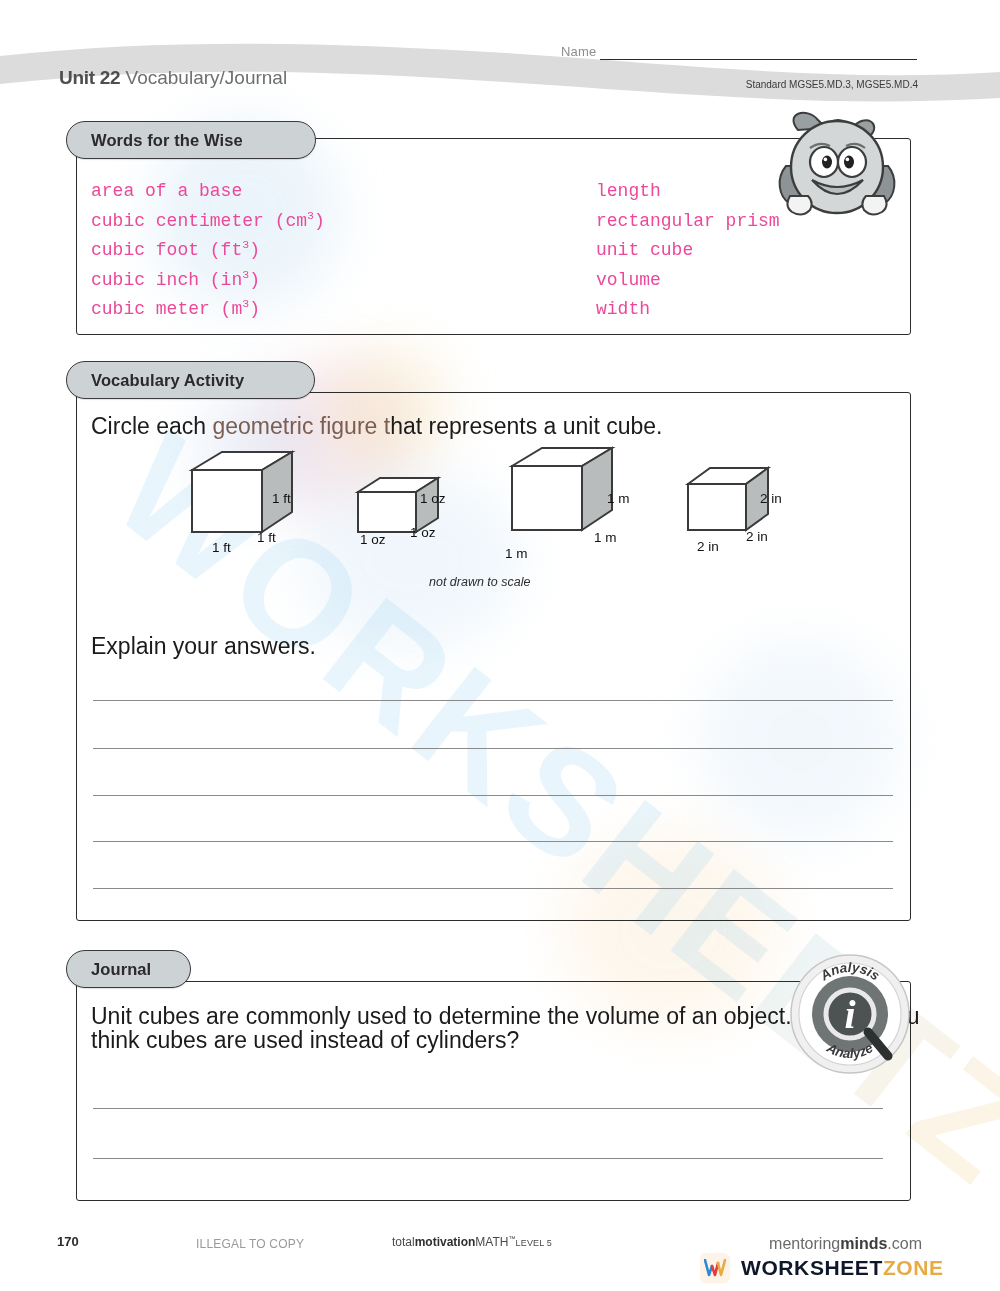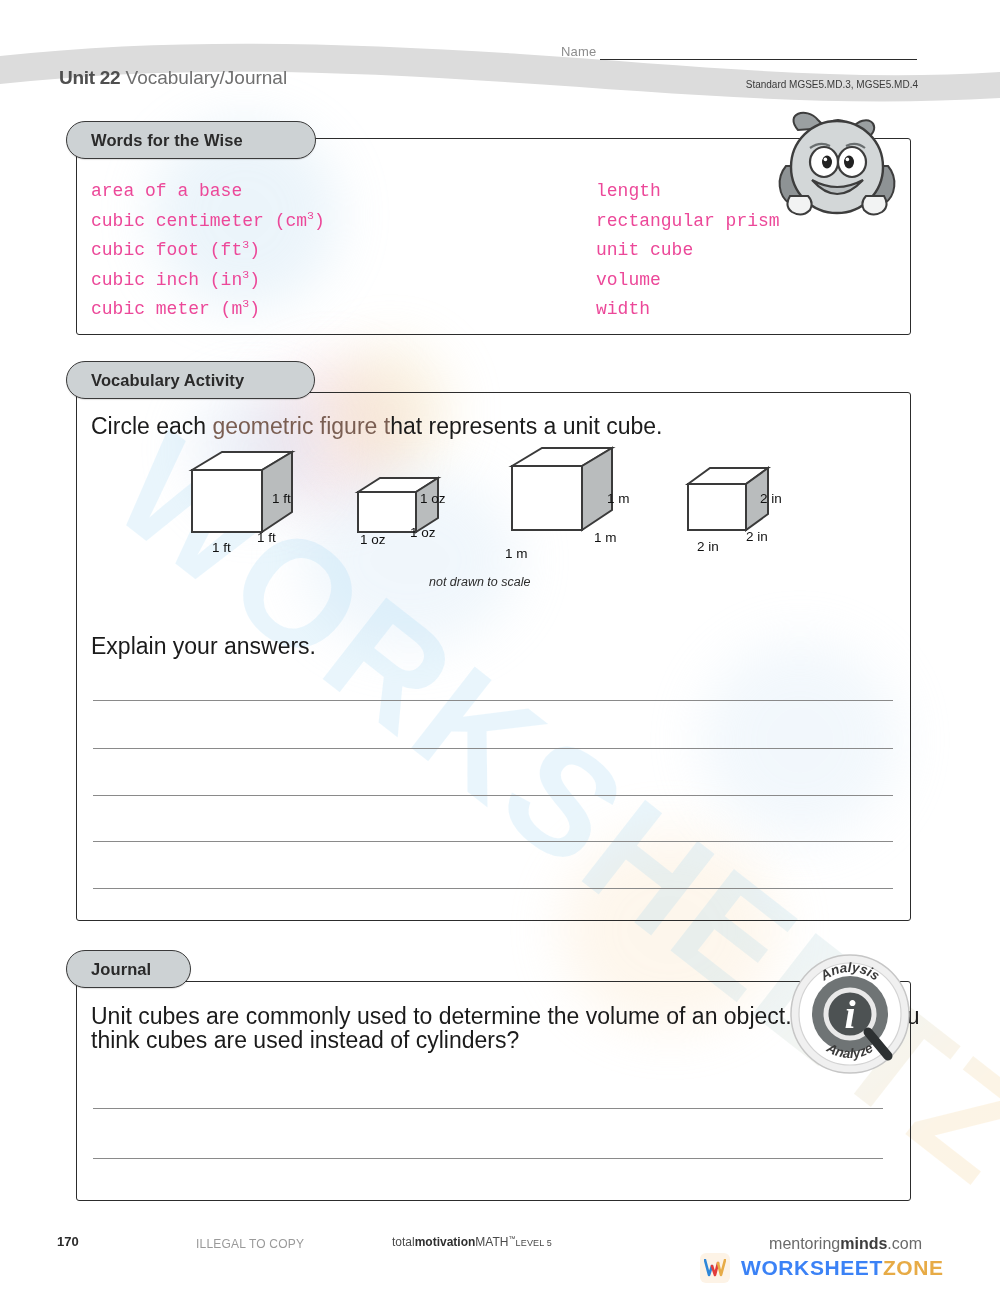--- a/index.html
+++ b/index.html
@@ -187,21 +187,21 @@
 
   
   .wz { position: absolute; left: 700px; top: 1253px; display: flex; align-items: center; }
   .wz-mark {
     width: 30px; height: 30px; border-radius: 6px;
     background: #fdf3e6;
     display: flex; align-items: center; justify-content: center;
     margin-right: 11px;
   }
   .wz-name { font-size: 21px; font-weight: 700; letter-spacing: .6px; }
-  .wz-name .a { color: #3b82f6; text-align: center; }
+  .wz-name .a { color: #0f172a; text-align: center; }
   .wz-name .b { color: #e7ab46; }
 </style>
 </head>
 <body>
 
 <div id="page">
 
   <div class="wm wm-blob" style="left:150px;top:120px;width:190px;height:190px;background:#b9d9ef;opacity:.28;"></div>
   <div class="wm wm-blob" style="left:255px;top:360px;width:150px;height:150px;background:#e8b9c6;opacity:.3;"></div>
   <div class="wm wm-blob" style="left:190px;top:385px;width:130px;height:130px;background:#c9d8ee;opacity:.3;"></div>

